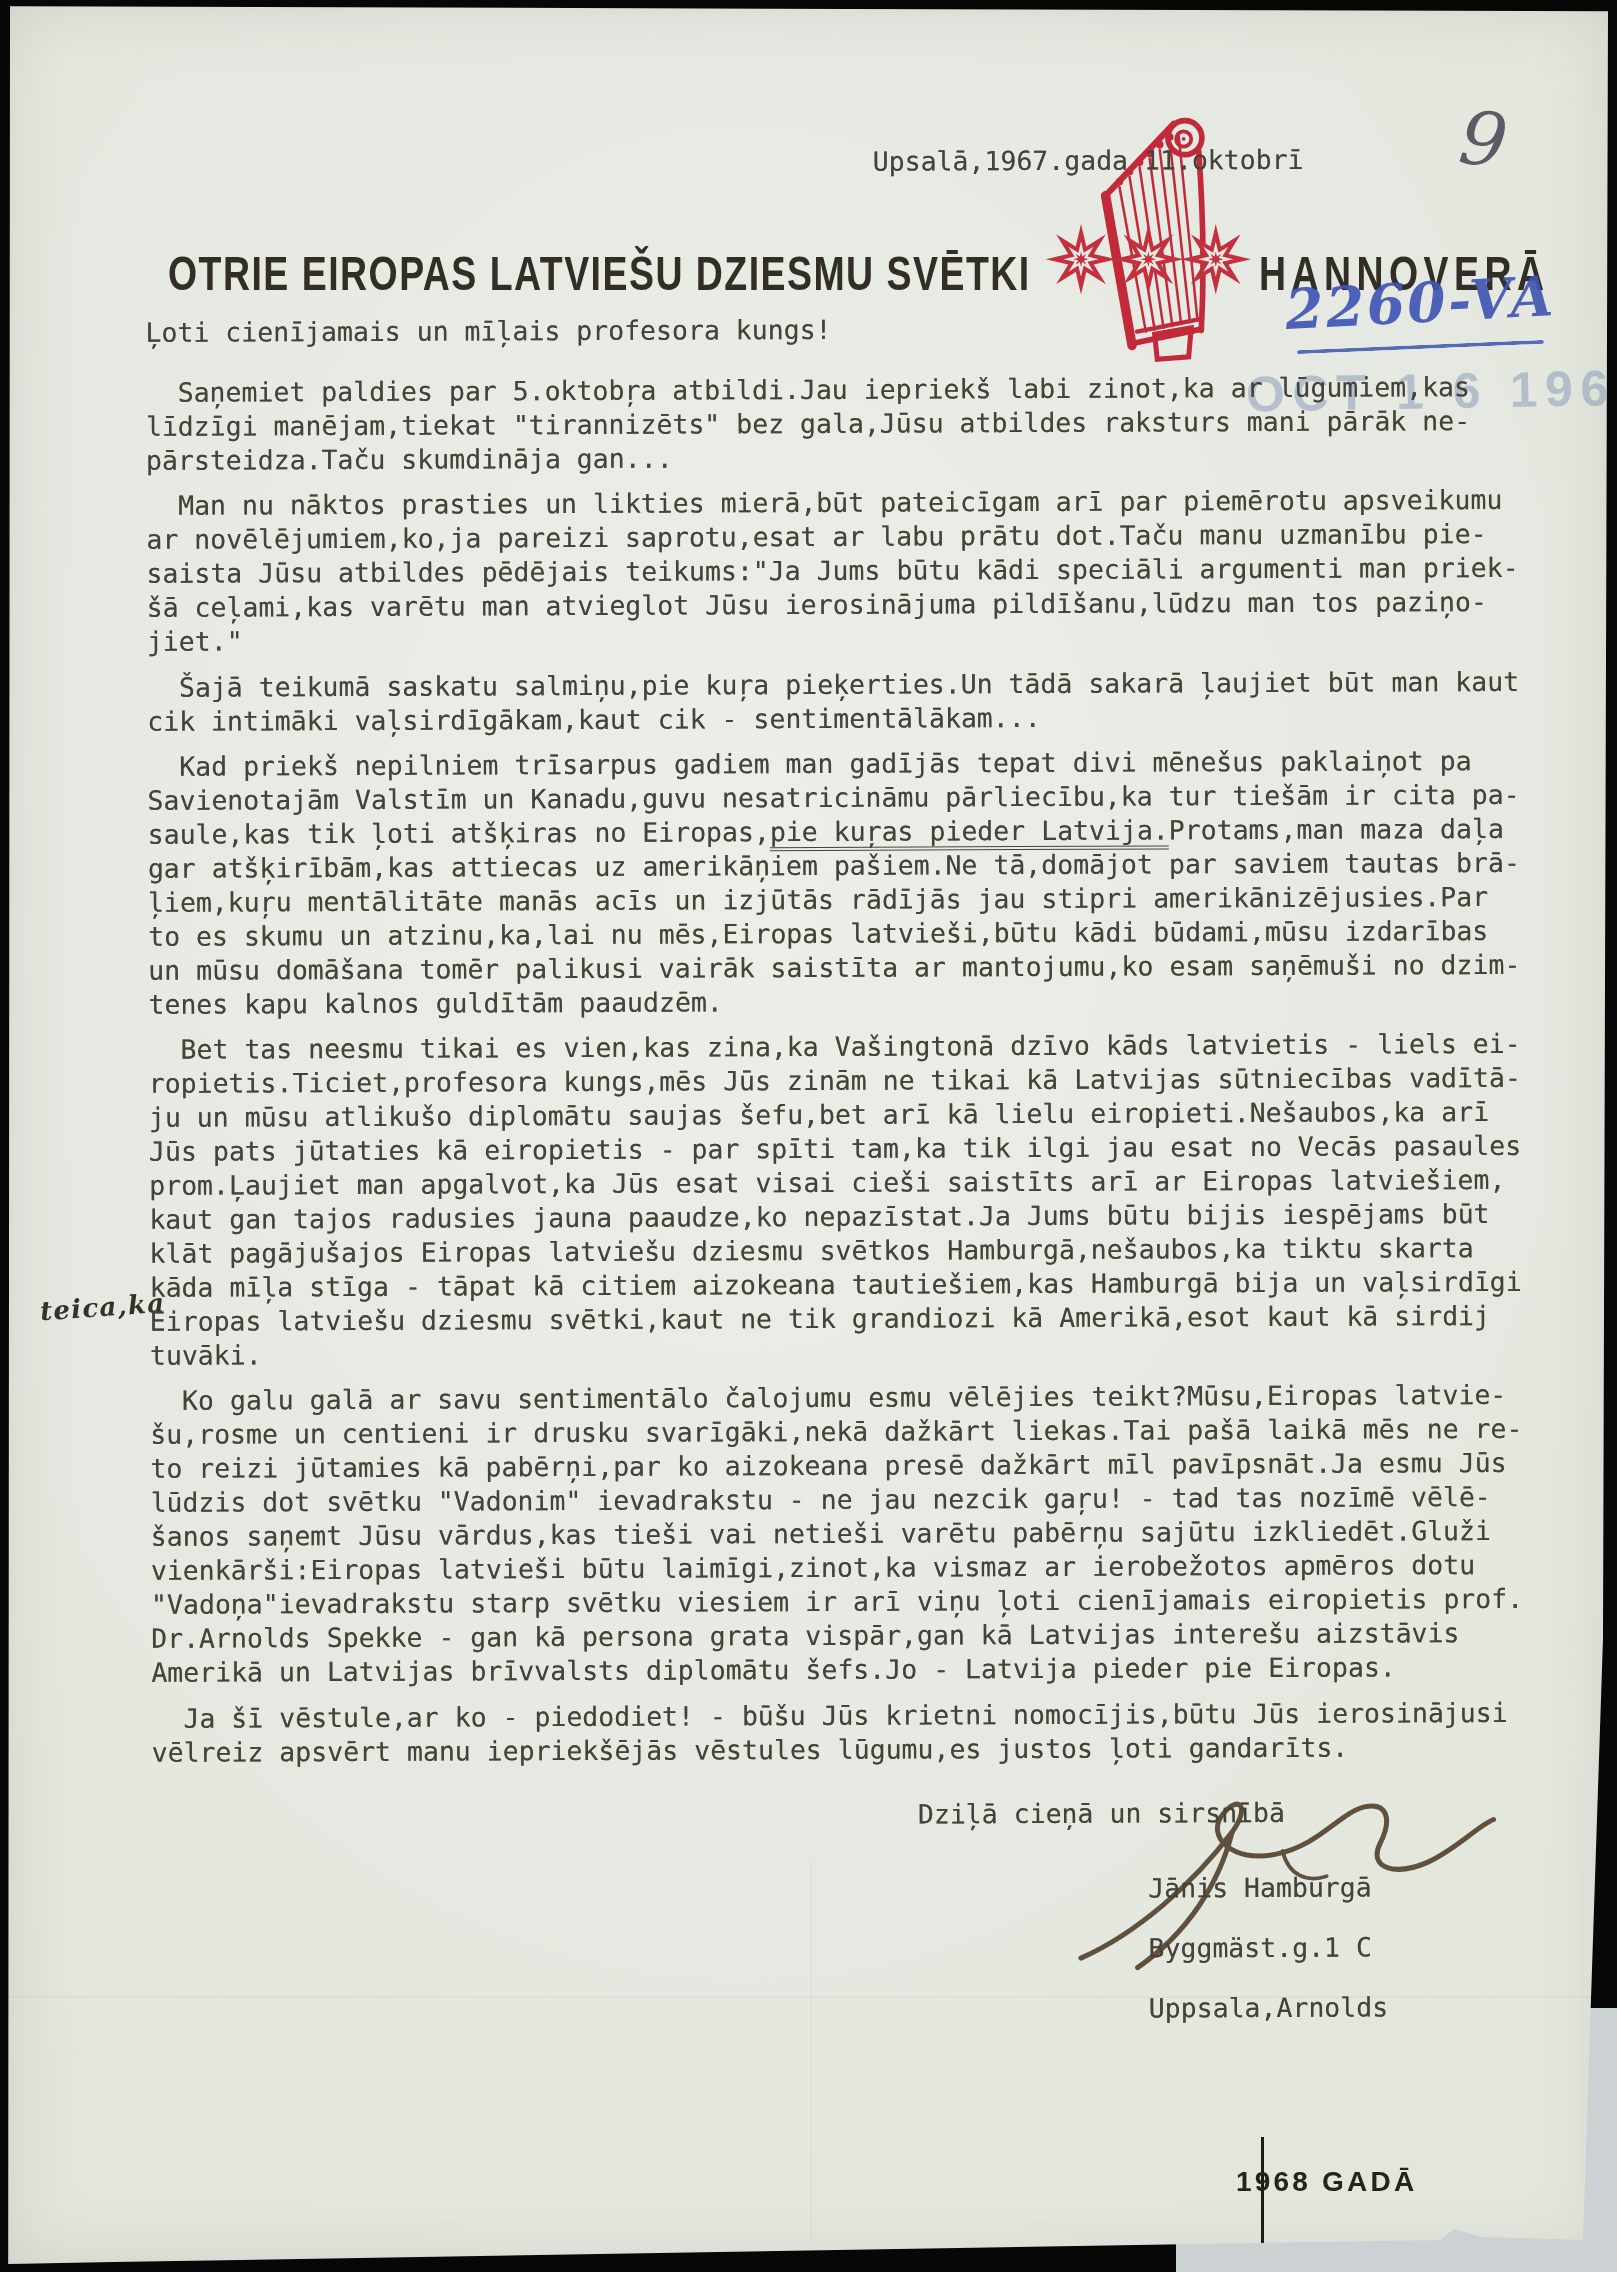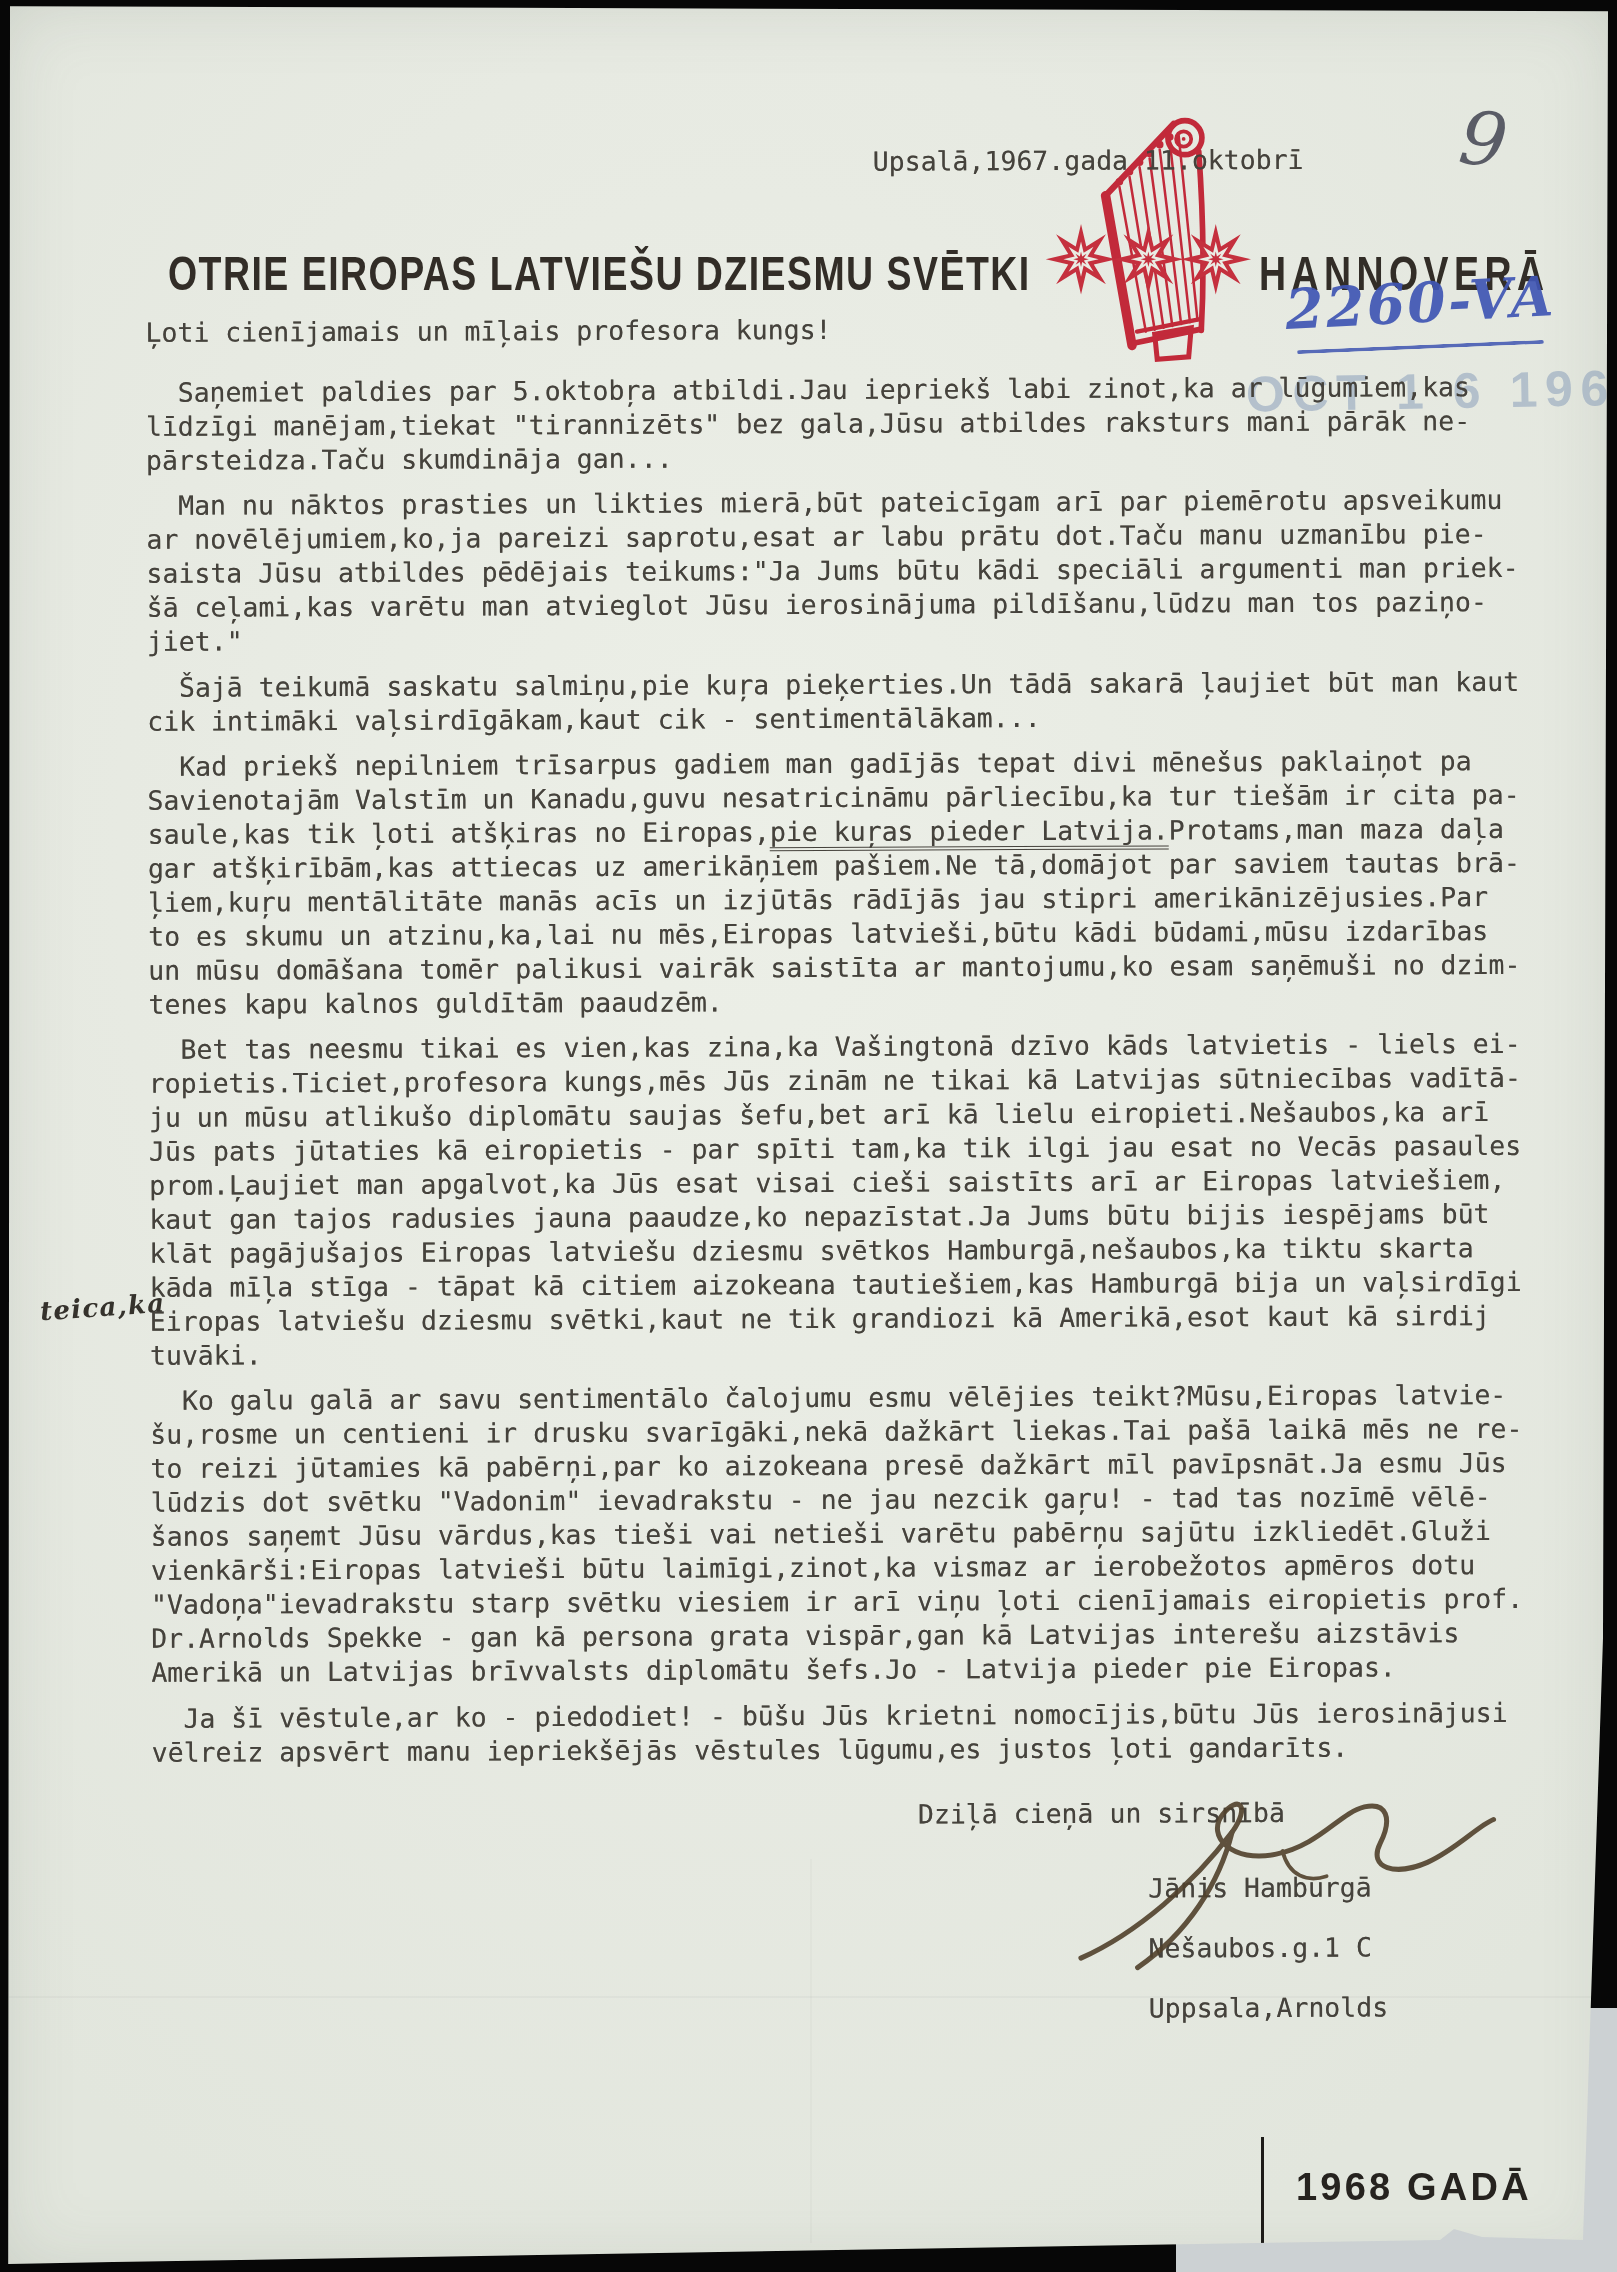--- a/index.html
+++ b/index.html
@@ -50,22 +50,22 @@
   .ref-underline{position:absolute;left:1297px;top:345px;width:247px;height:0;
                  border-top:4.4px solid #3f55b2;border-radius:2.5px;transform:rotate(-2.4deg);opacity:.85;}
   .stamp{position:absolute;left:1246px;top:362px;font-family:"Liberation Sans",sans-serif;
          font-weight:bold;font-size:50px;letter-spacing:7.6px;color:#7d94b5;opacity:.48;
          transform:rotate(-1deg);white-space:pre;}
   .margin-note{position:absolute;left:40px;top:1292px;font-size:26px;font-weight:bold;
                color:#35322c;transform:rotate(-4deg);letter-spacing:1.3px;}
   .signature-svg{position:absolute;left:1043px;top:1788px;}
 
   
-  .year-mark{position:absolute;left:1296px;top:2166px;font-family:"Liberation Sans",sans-serif;
-             font-weight:bold;font-size:38px;letter-spacing:3.2px;color:#26231f;white-space:pre;}
+  .year-mark{position:absolute;left:1236px;top:2166px;font-family:"Liberation Sans",sans-serif;
+             font-weight:bold;font-size:28px;letter-spacing:3.2px;color:#26231f;white-space:pre;}
   .year-rule{position:absolute;left:1261px;top:2137px;width:3.2px;height:111px;background:#1d1b18;}
 </style>
 </head>
 <body>
 
 <div id="canvas">
 
   <div class="backdrop b1"></div>
   <div class="backdrop b2"></div>
 
@@ -191,21 +191,21 @@
             <div class="line">Amerikā un Latvijas brīvvalsts diplomātu šefs.Jo - Latvija pieder pie Eiropas.</div>
           </div>
           <div class="para">
             <div class="line">  Ja šī vēstule,ar ko - piedodiet! - būšu Jūs krietni nomocījis,būtu Jūs ierosinājusi</div>
             <div class="line">vēlreiz apsvērt manu iepriekšējās vēstules lūgumu,es justos ļoti gandarīts.</div>
           </div>
         </div>
       <div class="closing tw">Dziļā cieņā un sirsnībā</div>
       <div class="sigblock tw">
         <div class="line">Jānis Hamburgā</div>
-        <div class="line">Nešaubos.g.1 C</div>
+        <div class="line">Byggmäst.g.1 C</div>
         <div class="line">Uppsala,Arnolds</div>
       </div>
     </div>
 
     <svg class="signature-svg" width="479" height="189" viewBox="0 0 760 300">
       <g stroke="#51412c" stroke-width="8" fill="none" stroke-linecap="round" opacity="0.9">
         <path d="M60,270 C150,230 240,150 300,70 C330,28 310,10 285,42 C258,76 300,120 370,105
                  C440,90 470,40 510,30 C545,22 555,48 535,88 C515,128 560,140 610,118
                  C655,98 690,60 715,50"></path>
         <path d="M300,70 C280,150 230,230 150,285"></path>

